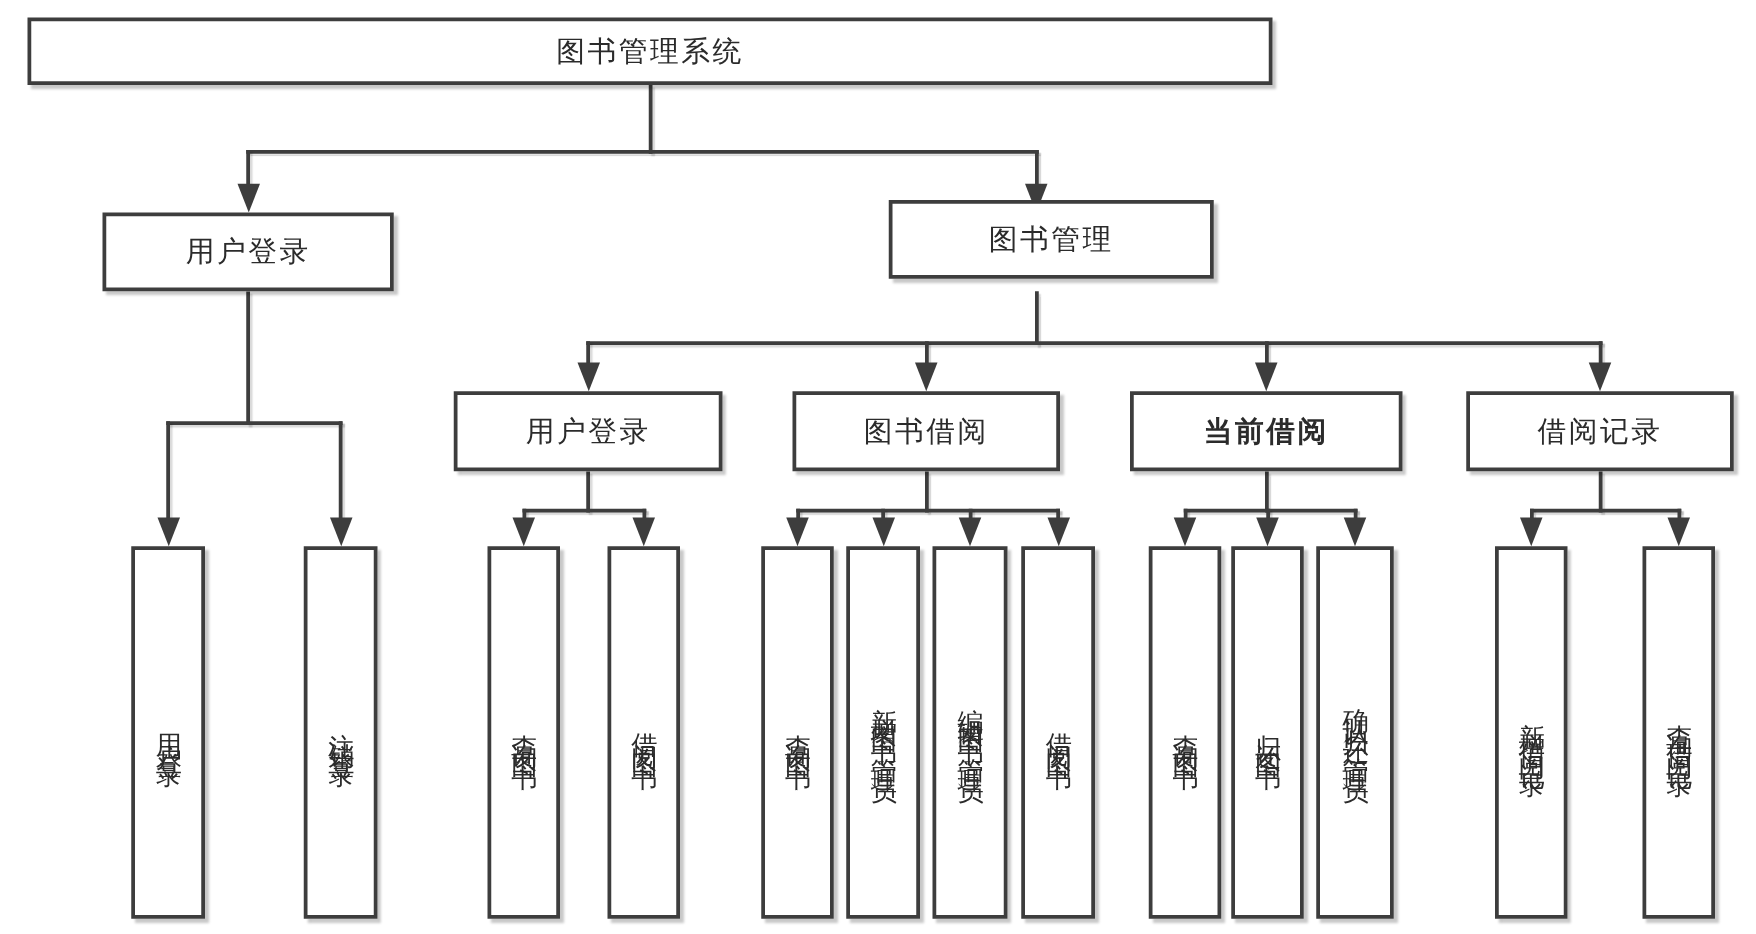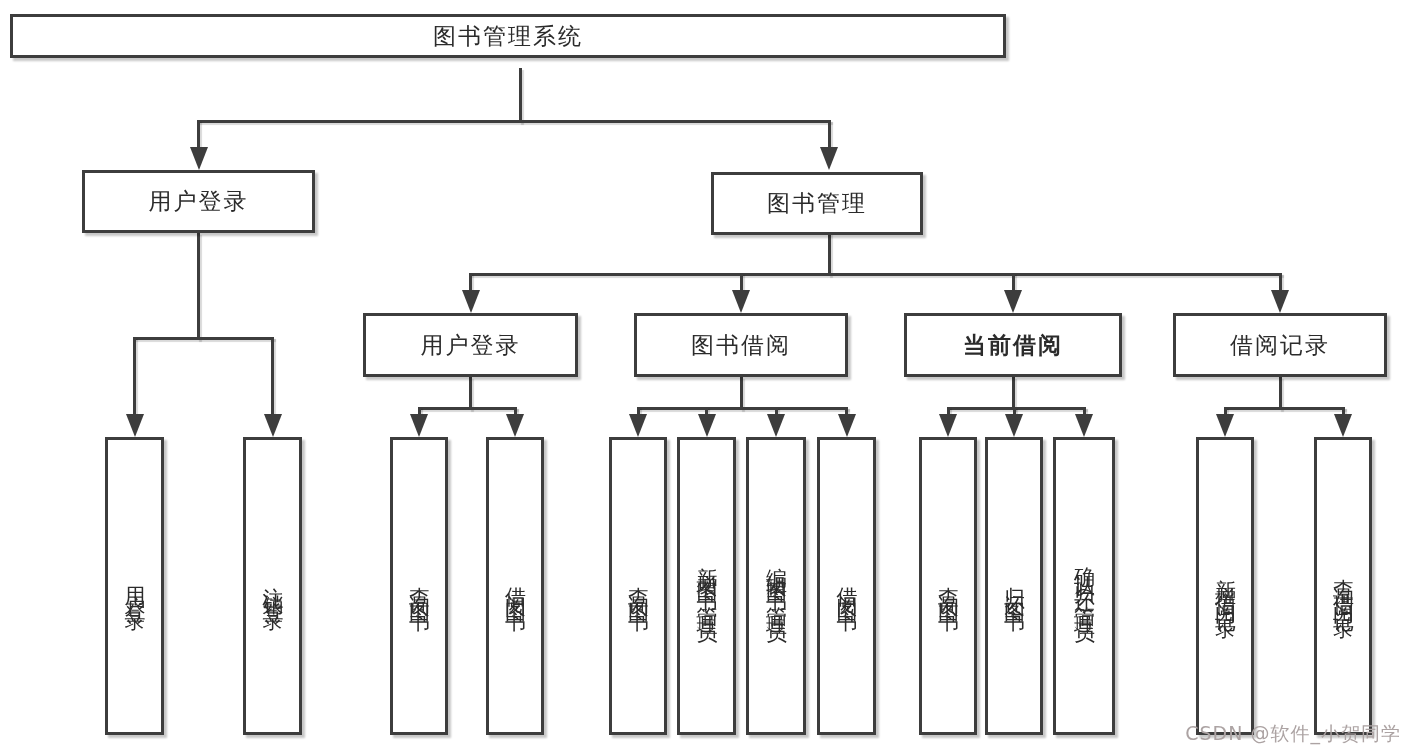--- a/index.html
+++ b/index.html
@@ -61,24 +61,23 @@
     letter-spacing: 1px;
     color: var(--wm-color, #aca3a3);
     z-index: 5;
     pointer-events: none;
   }
 </style>
 </head>
 <body>
 
 <div id="diagram" style="--line-color: #3d3d3d; --border-color: #3d3d3d; --text-color: #2b2b2b; --box-bg: #ffffff; --canvas-bg: #ffffff; --wm-color: #aca3a3;">
-  <span class="watermark">CSDN @软件_小贺同学</span>
-<div class="node" style="left: 10px; top: 14px; width: 996px; height: 44px; text-align: right;">图书管理系统</div>
+<div class="node" style="left: 22px; top: 14px; width: 996px; height: 54px; text-align: right;">图书管理系统</div>
     <div class="node" style="left: 82px; top: 170px; width: 233px; height: 63px;">用户登录</div>
-    <div class="node" style="left: 711px; top: 172px; width: 212px; height: 63px;">图书管理</div>
+    <div class="node" style="left: 711px; top: 160px; width: 260px; height: 63px;">图书管理</div>
     <div class="node" style="left: 363px; top: 313px; width: 215px; height: 64px;">用户登录</div>
     <div class="node" style="left: 634px; top: 313px; width: 214px; height: 64px;">图书借阅</div>
     <div class="node" style="left: 904px; top: 313px; width: 218px; height: 64px; font-weight: bold;">当前借阅</div>
     <div class="node" style="left: 1173px; top: 313px; width: 214px; height: 64px;">借阅记录</div>
     <div class="node v" style="left: 105px; top: 437px; width: 59px; height: 298px;">用户登录</div>
     <div class="node v" style="left: 243px; top: 437px; width: 59px; height: 298px;">注销登录</div>
     <div class="node v" style="left: 390px; top: 437px; width: 58px; height: 298px;">查询图书</div>
     <div class="node v" style="left: 486px; top: 437px; width: 58px; height: 298px;">借阅图书</div>
     <div class="node v" style="left: 609px; top: 437px; width: 58px; height: 298px;">查询图书</div>
     <div class="node v" style="left: 677px; top: 437px; width: 59px; height: 298px;">新增图书（管理员）</div>

